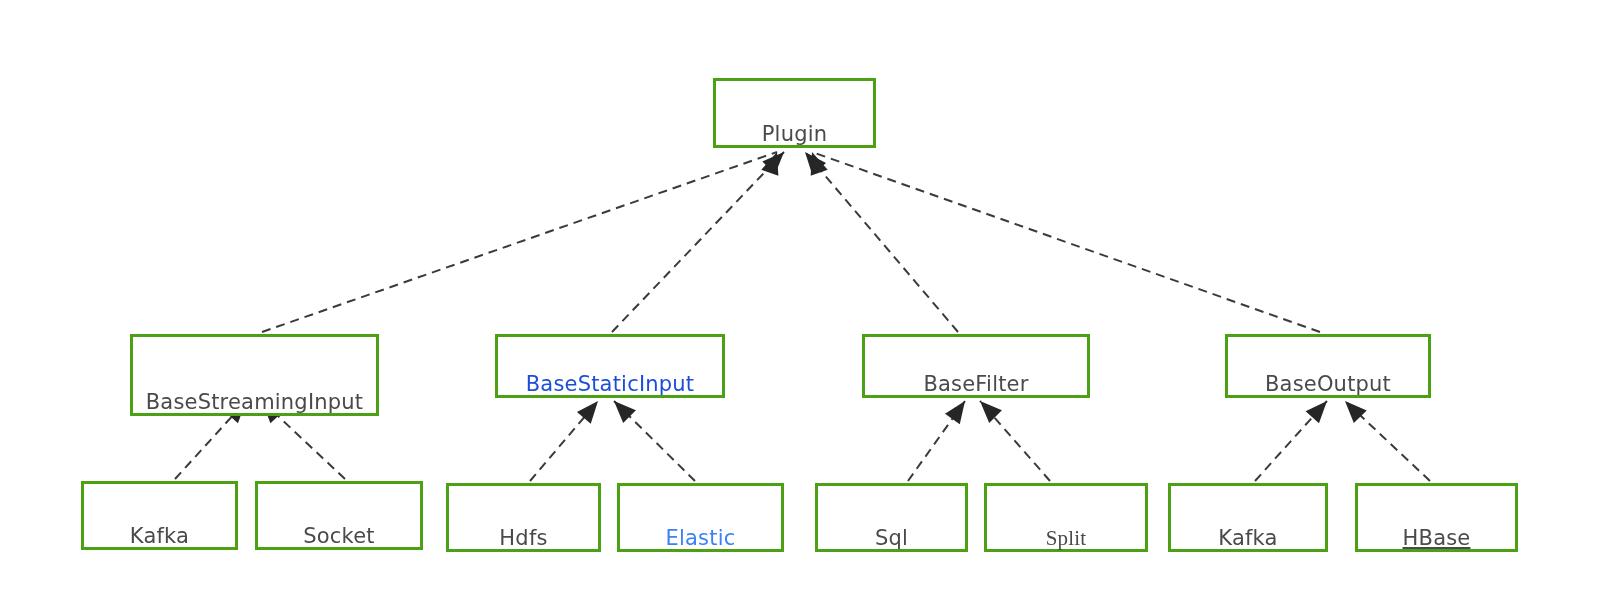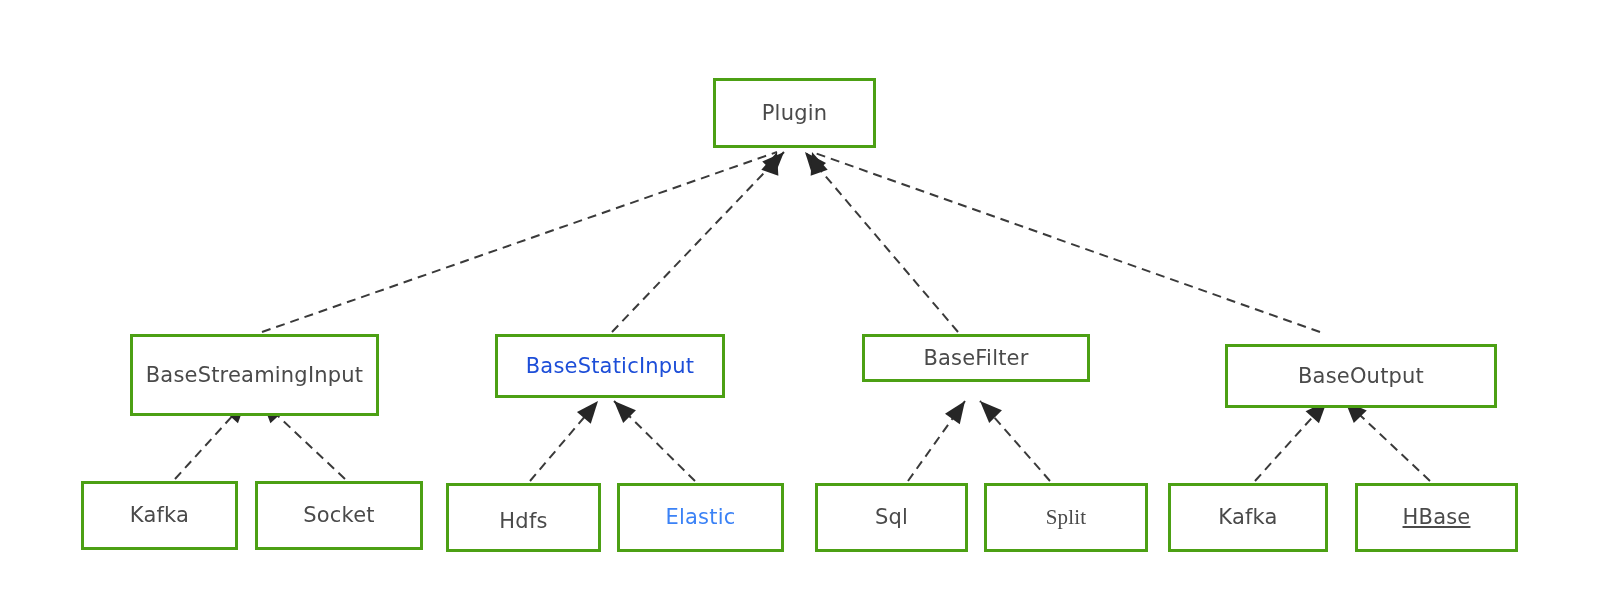--- a/index.html
+++ b/index.html
@@ -26,21 +26,21 @@
     left: 0;
     width: 1602px;
     height: 614px;
   }
   .node-box {
     position: absolute;
     box-sizing: border-box;
     background: #ffffff;
     border: 3px solid #4ca014;
     display: flex;
-    align-items: center;
+    align-items: flex-end;
     justify-content: center;
     z-index: 3;
   }
   .node-label {
     color: #4a4a4a;
     font-size: 21px;
     font-weight: 400;
     line-height: 1;
     letter-spacing: 0.2px;
     white-space: nowrap;
@@ -90,24 +90,24 @@
   <div id="nodes-layer">
       <div class="node-box level-root" style="left: 713px; top: 78px; width: 163px; height: 70px; border-color: rgb(76, 160, 20); background: rgb(255, 255, 255);">
         <span class="node-label" style="color: rgb(74, 74, 74);">Plugin</span>
       </div>
       <div class="node-box level-base" style="left: 130px; top: 334px; width: 249px; height: 82px; border-color: rgb(76, 160, 20); background: rgb(255, 255, 255);">
         <span class="node-label" style="color: rgb(74, 74, 74);">BaseStreamingInput</span>
       </div>
       <div class="node-box level-base" style="left: 495px; top: 334px; width: 230px; height: 64px; border-color: rgb(76, 160, 20); background: rgb(255, 255, 255);">
         <span class="node-label" style="color: #1d4ed8;">BaseStaticInput</span>
       </div>
-      <div class="node-box level-base" style="left: 862px; top: 334px; width: 228px; height: 48px; border-color: rgb(76, 160, 20); background: rgb(255, 255, 255);">
+      <div class="node-box level-base" style="left: 862px; top: 334px; width: 228px; height: 64px; border-color: rgb(76, 160, 20); background: rgb(255, 255, 255);">
         <span class="node-label" style="color: rgb(74, 74, 74);">BaseFilter</span>
       </div>
-      <div class="node-box level-base" style="left: 1225px; top: 334px; width: 272px; height: 64px; border-color: rgb(76, 160, 20); background: rgb(255, 255, 255); margin-top: 10px;">
+      <div class="node-box level-base" style="left: 1225px; top: 334px; width: 206px; height: 64px; border-color: rgb(76, 160, 20); background: rgb(255, 255, 255);">
         <span class="node-label" style="color: rgb(74, 74, 74);">BaseOutput</span>
       </div>
       <div class="node-box level-leaf" style="left: 81px; top: 481px; width: 157px; height: 69px; border-color: rgb(76, 160, 20); background: rgb(255, 255, 255);">
         <span class="node-label" style="color: rgb(74, 74, 74);">Kafka</span>
       </div>
       <div class="node-box level-leaf" style="left: 255px; top: 481px; width: 168px; height: 69px; border-color: rgb(76, 160, 20); background: rgb(255, 255, 255);">
         <span class="node-label" style="color: rgb(74, 74, 74);">Socket</span>
       </div>
       <div class="node-box level-leaf" style="left: 446px; top: 483px; width: 155px; height: 69px; border-color: rgb(76, 160, 20); background: rgb(255, 255, 255);">
         <span class="node-label" style="color: rgb(74, 74, 74); margin-top: 8px;">Hdfs</span>

